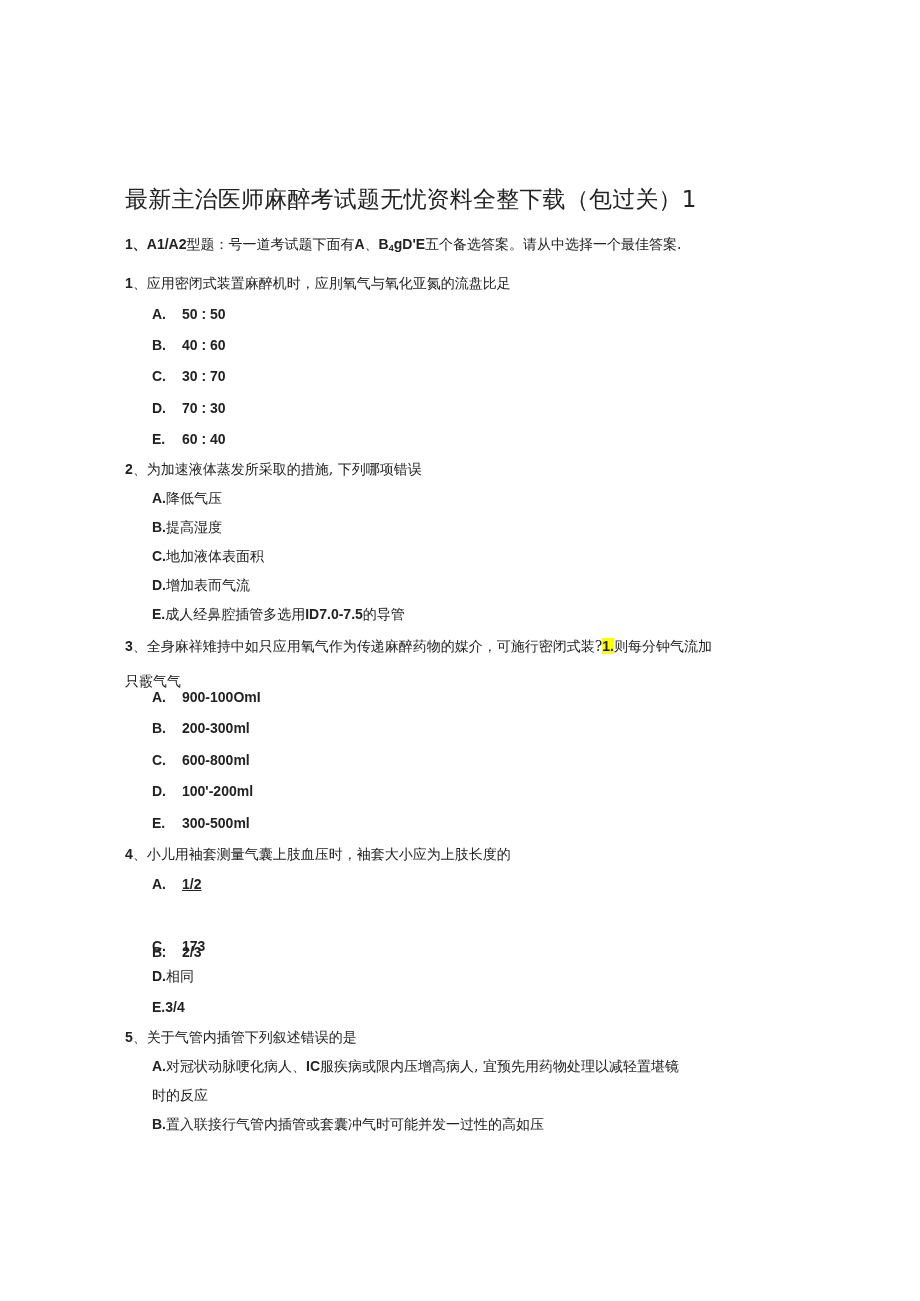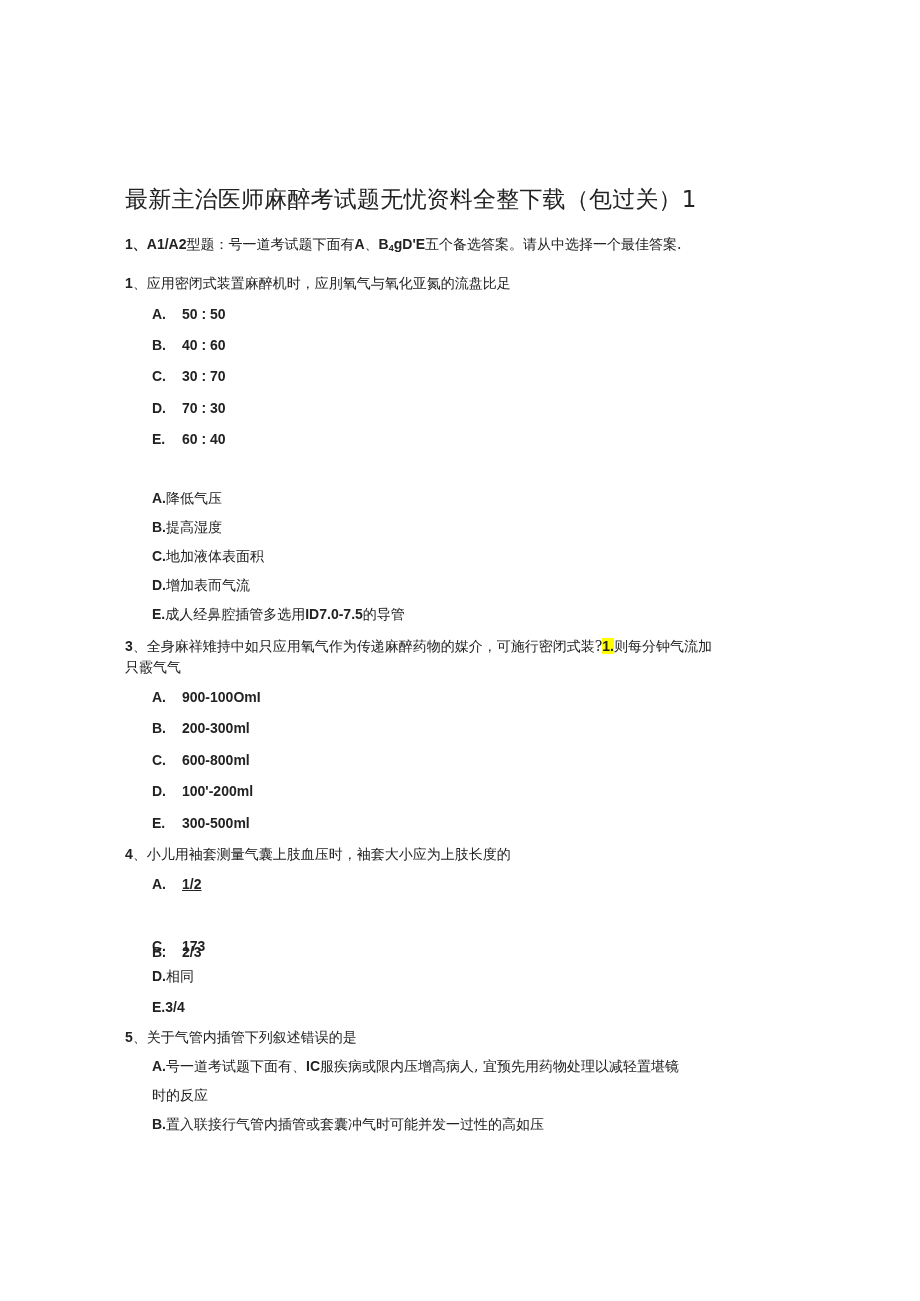--- a/index.html
+++ b/index.html
@@ -38,45 +38,48 @@
 
   <div class="line q" style="top:271px;">
     <span class="b">1</span><span>、</span><span>应用密闭式装置麻醉机时，应刖氧气与氧化亚氮的流盘比足</span>
   </div>
   <div class="line opt" style="top:302px;"><span class="opt-letter">A.</span><span class="opt-val">50 : 50</span></div>
   <div class="line opt" style="top:333px;"><span class="opt-letter">B.</span><span class="opt-val">40 : 60</span></div>
   <div class="line opt" style="top:364px;"><span class="opt-letter">C.</span><span class="opt-val">30 : 70</span></div>
   <div class="line opt" style="top:396px;"><span class="opt-letter">D.</span><span class="opt-val">70 : 30</span></div>
   <div class="line opt" style="top:427px;"><span class="opt-letter">E.</span><span class="opt-val">60 : 40</span></div>
 
+  <div class="line q" style="top:457px;">
+    <span class="b">2</span><span>、</span><span>为加速液体蒸发所采取的措施, 下列哪项错误</span>
+  </div>
   <div class="line opt" style="top:486px;"><span class="b">A.</span><span>降低气压</span></div>
   <div class="line opt" style="top:515px;"><span class="b">B.</span><span>提高湿度</span></div>
   <div class="line opt" style="top:544px;"><span class="b">C.</span><span>地加液体表面积</span></div>
   <div class="line opt" style="top:573px;"><span class="b">D.</span><span>增加表而气流</span></div>
   <div class="line opt" style="top:602px;"><span class="b">E.</span><span>成人经鼻腔插管多选用</span><span class="b">ID7.0-7.5</span><span>的导管</span></div>
 
   <div class="line q" style="top:634px;">
     <span class="b">3</span><span>、</span><span>全身麻祥雉持中如只应用氧气作为传递麻醉药物的媒介，可施行密闭式装?</span><span class="b hl">1.</span><span>则每分钟气流加</span>
   </div>
-  <div class="line q" style="top:655px;">只霰气气</div>
+  <div class="line q" style="top:669px;">只霰气气</div>
   <div class="line opt" style="top:685px;"><span class="opt-letter">A.</span><span class="opt-val">900-100OmI</span></div>
   <div class="line opt" style="top:716px;"><span class="opt-letter">B.</span><span class="opt-val">200-300ml</span></div>
   <div class="line opt" style="top:748px;"><span class="opt-letter">C.</span><span class="opt-val">600-800ml</span></div>
   <div class="line opt" style="top:779px;"><span class="opt-letter">D.</span><span class="opt-val">100'-200ml</span></div>
   <div class="line opt" style="top:811px;"><span class="opt-letter">E.</span><span class="opt-val">300-500ml</span></div>
 
   <div class="line q" style="top:842px;">
     <span class="b">4</span><span>、</span><span>小儿用袖套测量气囊上肢血压时，袖套大小应为上肢长度的</span>
   </div>
   <div class="line opt" style="top:872px;text-decoration:underline;"><span class="opt-letter">A.</span><span class="opt-val">1/2</span></div>
   <div class="line opt" style="top:940px;"><span class="opt-letter">B.</span><span class="opt-val">2/3</span></div>
   <div class="line opt" style="top:934px;"><span class="opt-letter">C.</span><span class="opt-val">173</span></div>
   <div class="line opt" style="top:964px;"><span class="b">D.</span><span>相同</span></div>
   <div class="line opt" style="top:995px;"><span class="b">E.</span><span class="b">3/4</span></div>
 
   <div class="line q" style="top:1025px;">
     <span class="b">5</span><span>、</span><span>关于气管内插管下列叙述错误的是</span>
   </div>
-  <div class="line opt" style="top:1054px;"><span class="b">A.</span><span>号一道考试题下面有、</span><span class="b">IC</span><span>服疾病或限内压增高病人, 宜预先用药物处理以减轻置堪镜</span></div>
+  <div class="line opt" style="top:1054px;"><span class="b">A.</span><span>对冠状动脉哽化病人、</span><span class="b">IC</span><span>服疾病或限内压增高病人, 宜预先用药物处理以减轻置堪镜</span></div>
   <div class="line opt" style="top:1083px;">时的反应</div>
   <div class="line opt" style="top:1112px;"><span class="b">B.</span><span>置入联接行气管内插管或套囊冲气时可能并发一过性的高如压</span></div>
 
 </div>
 
 </body></html>

